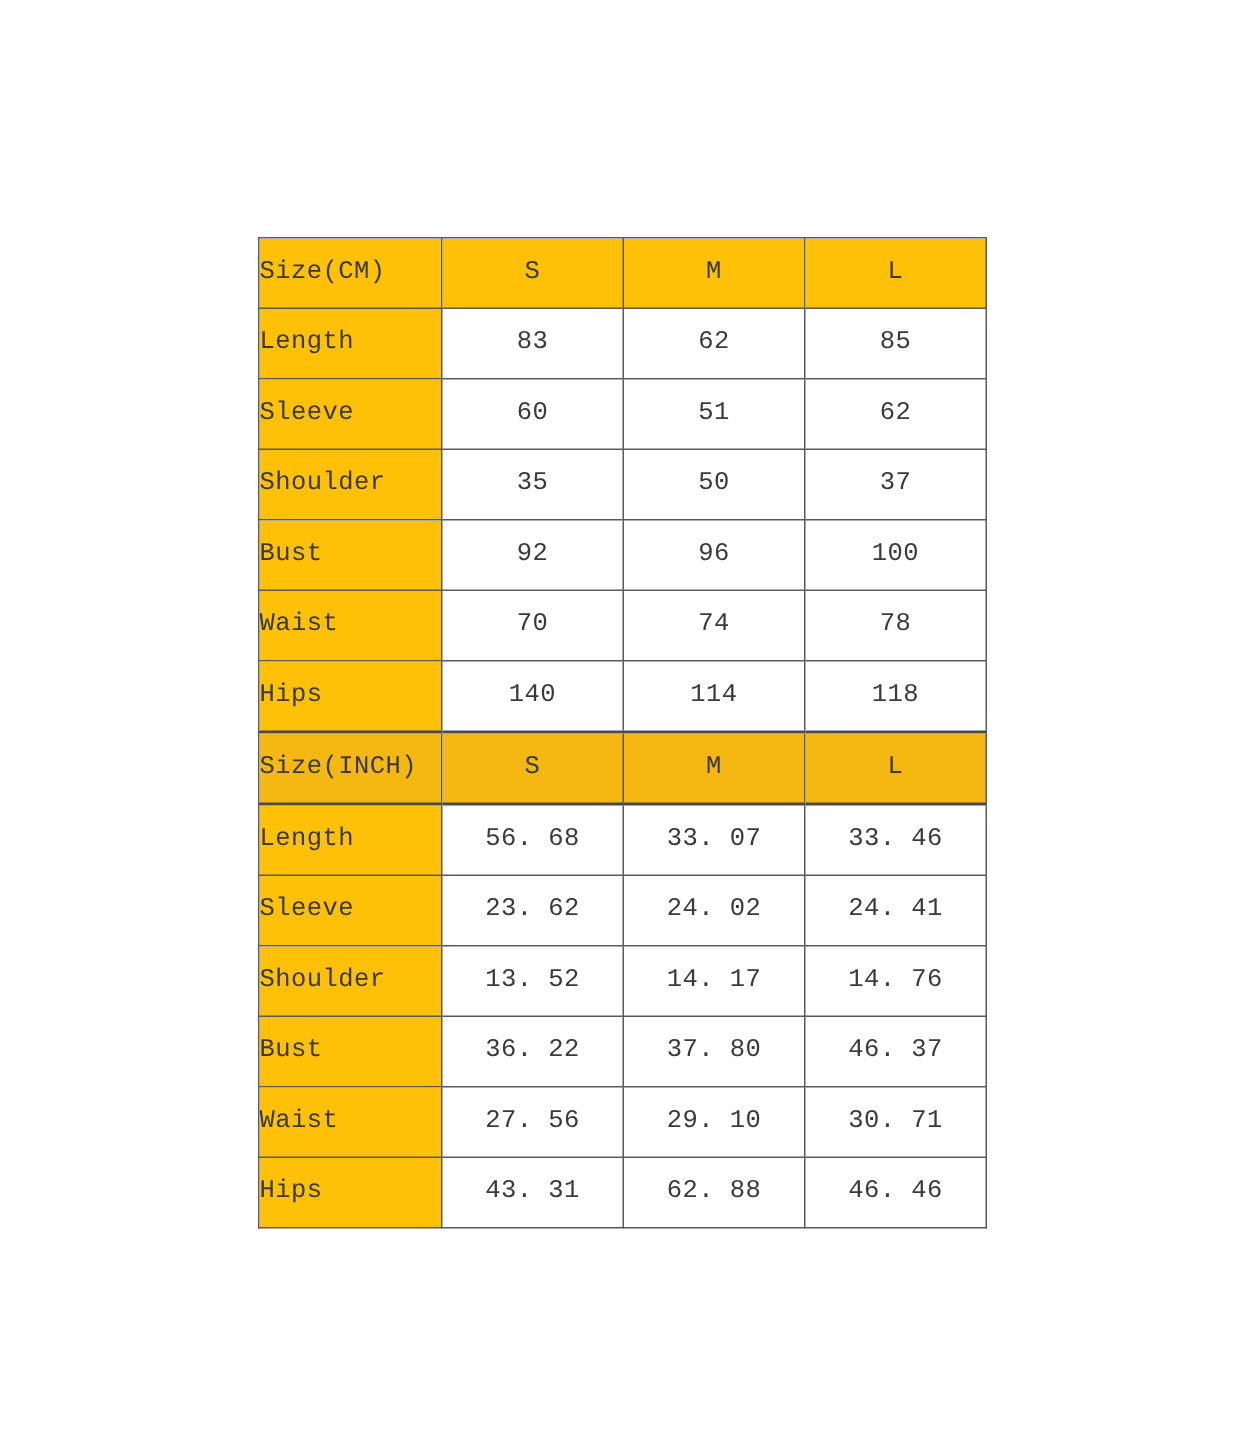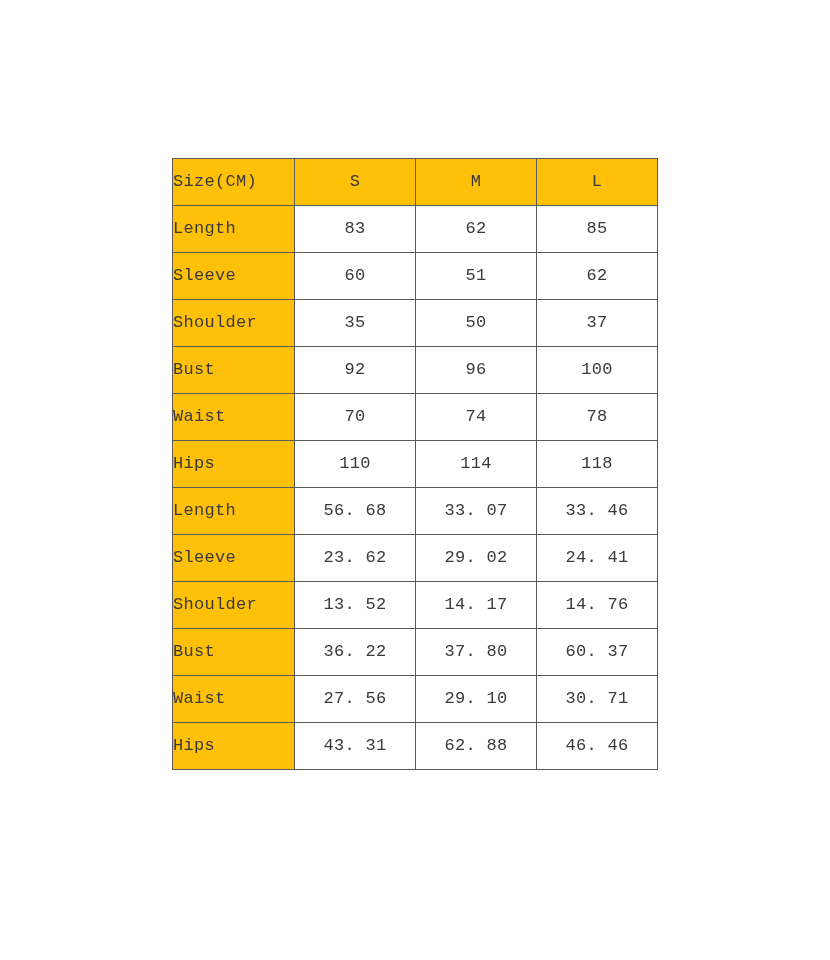--- a/index.html
+++ b/index.html
@@ -128,52 +128,58 @@
 
       <tr>
         <td class="rowhead">Waist</td>
         <td class="datacell">70</td>
         <td class="datacell">74</td>
         <td class="datacell">78</td>
       </tr>
 
       <tr>
         <td class="rowhead">Hips</td>
-        <td class="datacell">110</td>
+        <td class="datacell">140</td>
         <td class="datacell">114</td>
         <td class="datacell">118</td>
       </tr>
 
+      <tr class="header-inch">
+        <td class="rowhead">Size(INCH)</td>
+        <td class="sizecell">S</td>
+        <td class="sizecell">M</td>
+        <td class="sizecell">L</td>
+      </tr>
 
       <tr>
         <td class="rowhead">Length</td>
         <td class="datacell">56. 68</td>
         <td class="datacell">33. 07</td>
         <td class="datacell">33. 46</td>
       </tr>
 
       <tr>
         <td class="rowhead">Sleeve</td>
         <td class="datacell">23. 62</td>
-        <td class="datacell">29. 02</td>
+        <td class="datacell">24. 02</td>
         <td class="datacell">24. 41</td>
       </tr>
 
       <tr>
         <td class="rowhead">Shoulder</td>
         <td class="datacell">13. 52</td>
         <td class="datacell">14. 17</td>
         <td class="datacell">14. 76</td>
       </tr>
 
       <tr>
         <td class="rowhead">Bust</td>
         <td class="datacell">36. 22</td>
         <td class="datacell">37. 80</td>
-        <td class="datacell">60. 37</td>
+        <td class="datacell">46. 37</td>
       </tr>
 
       <tr>
         <td class="rowhead">Waist</td>
         <td class="datacell">27. 56</td>
         <td class="datacell">29. 10</td>
         <td class="datacell">30. 71</td>
       </tr>
 
       <tr>

